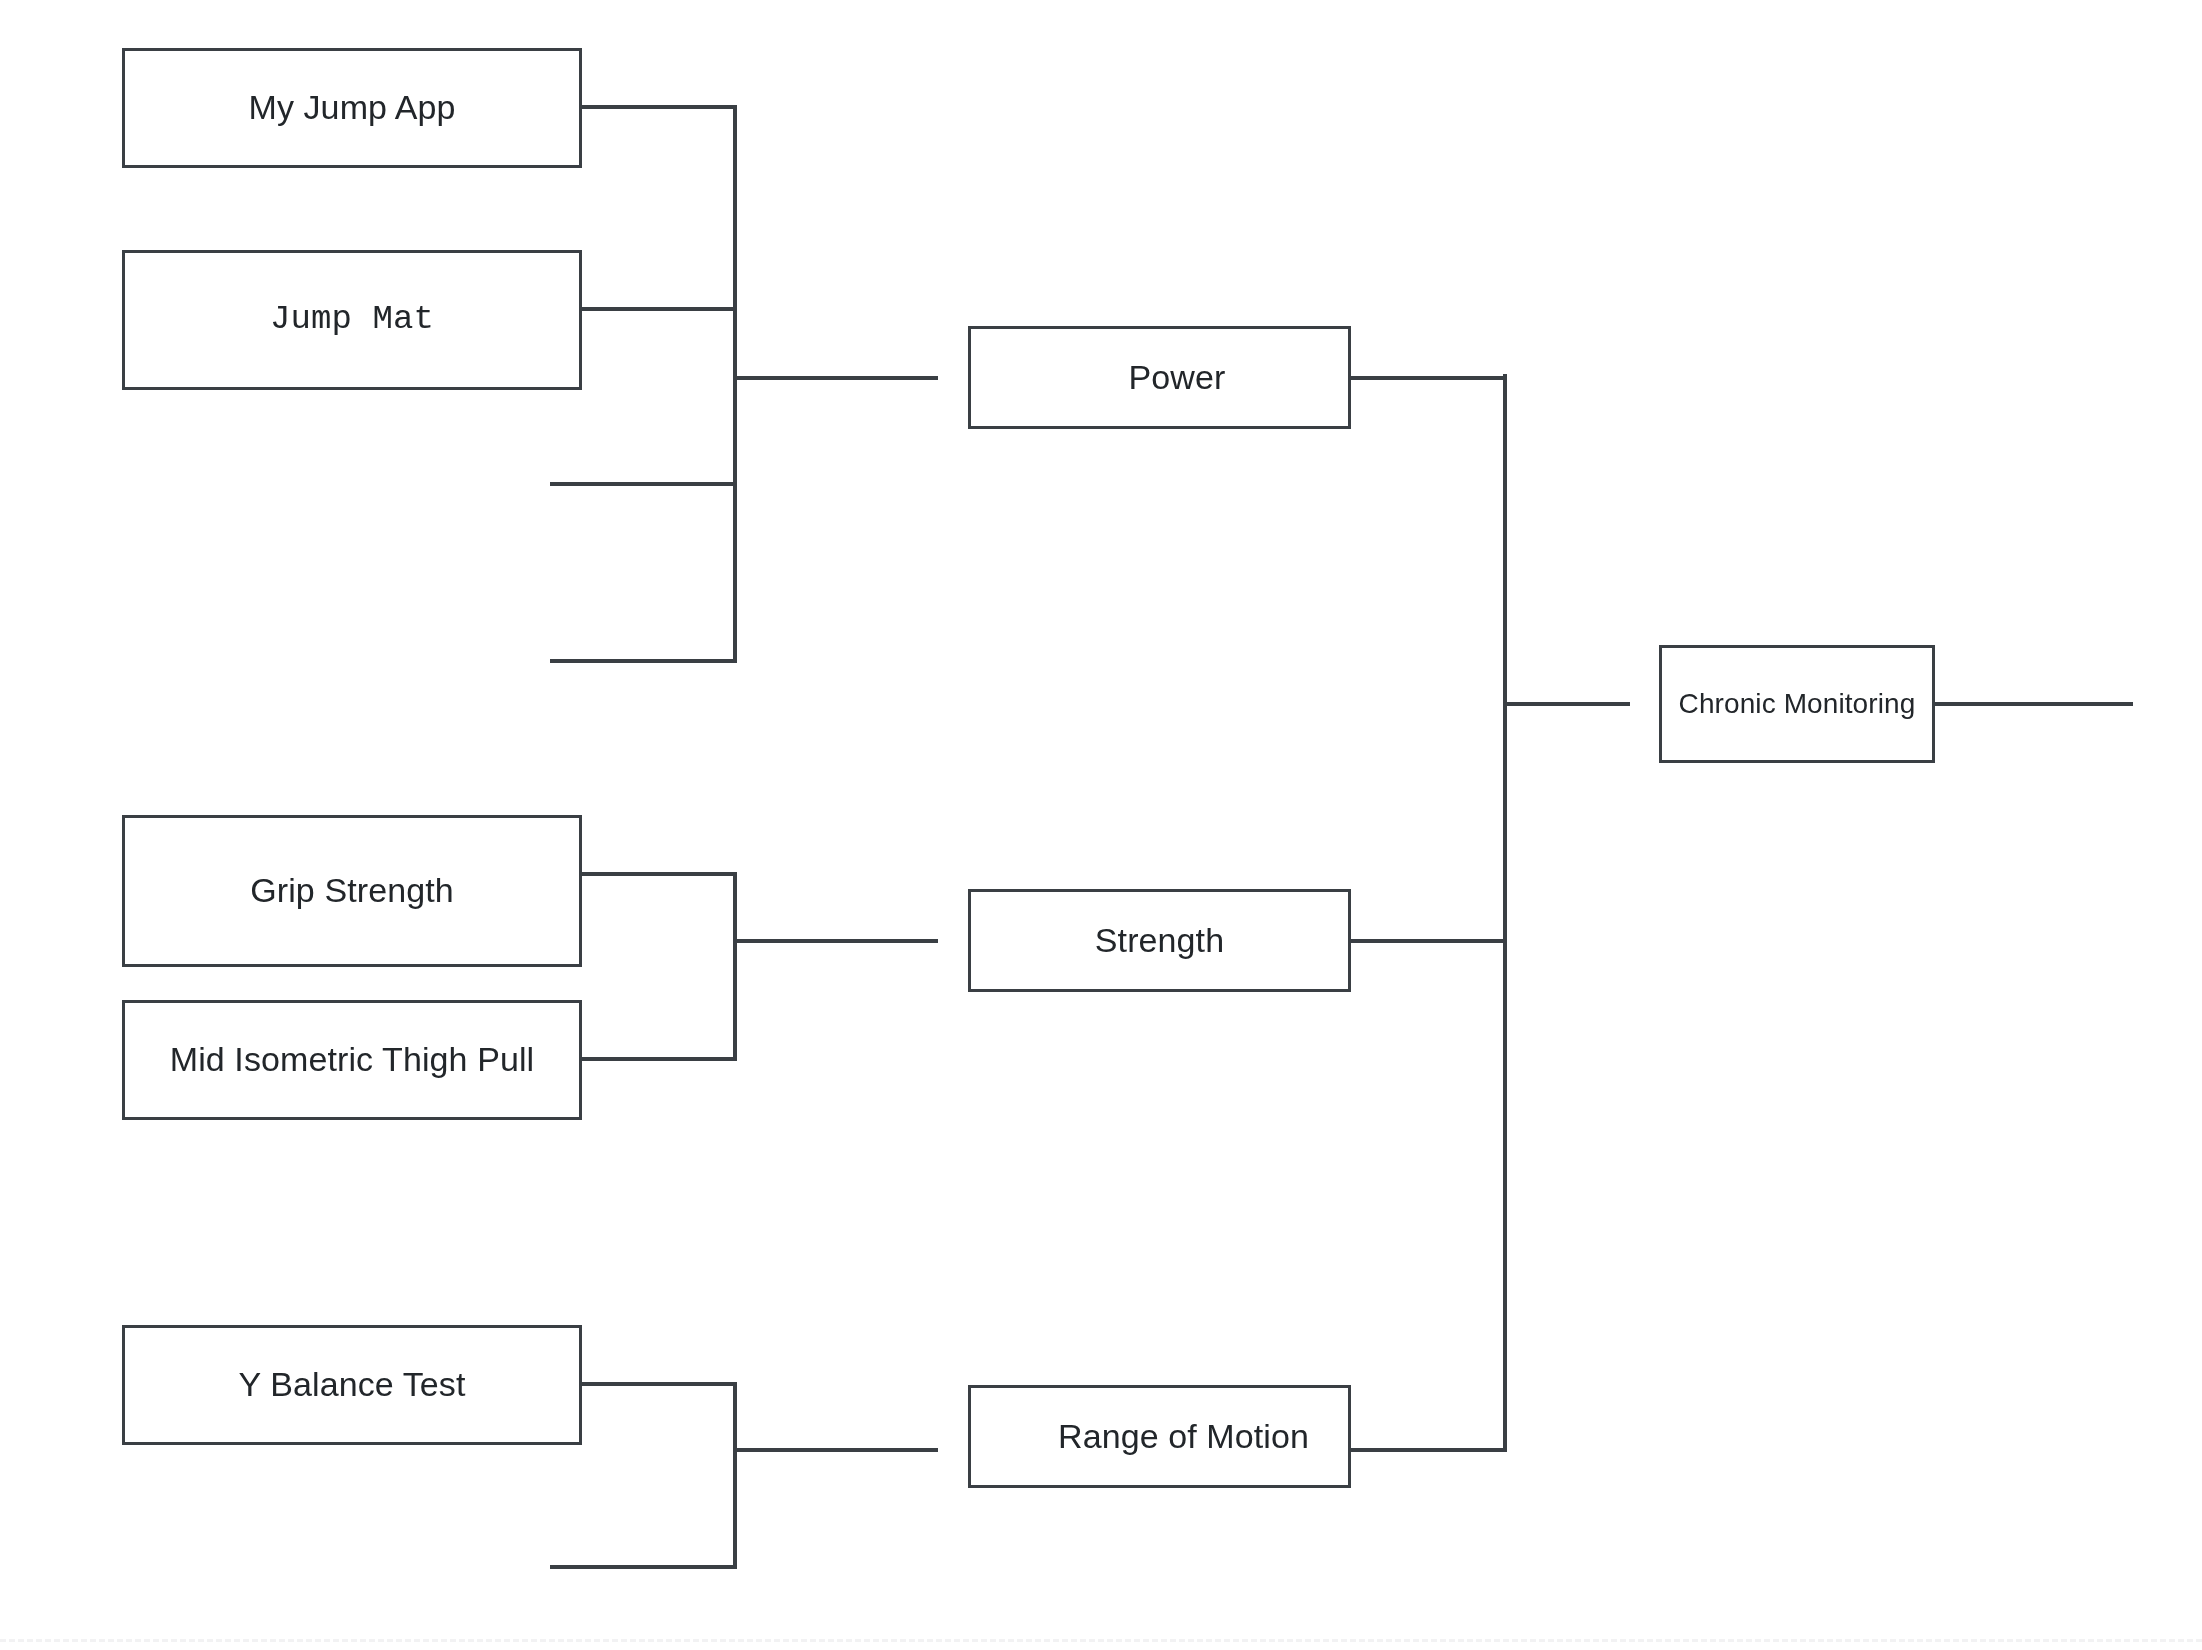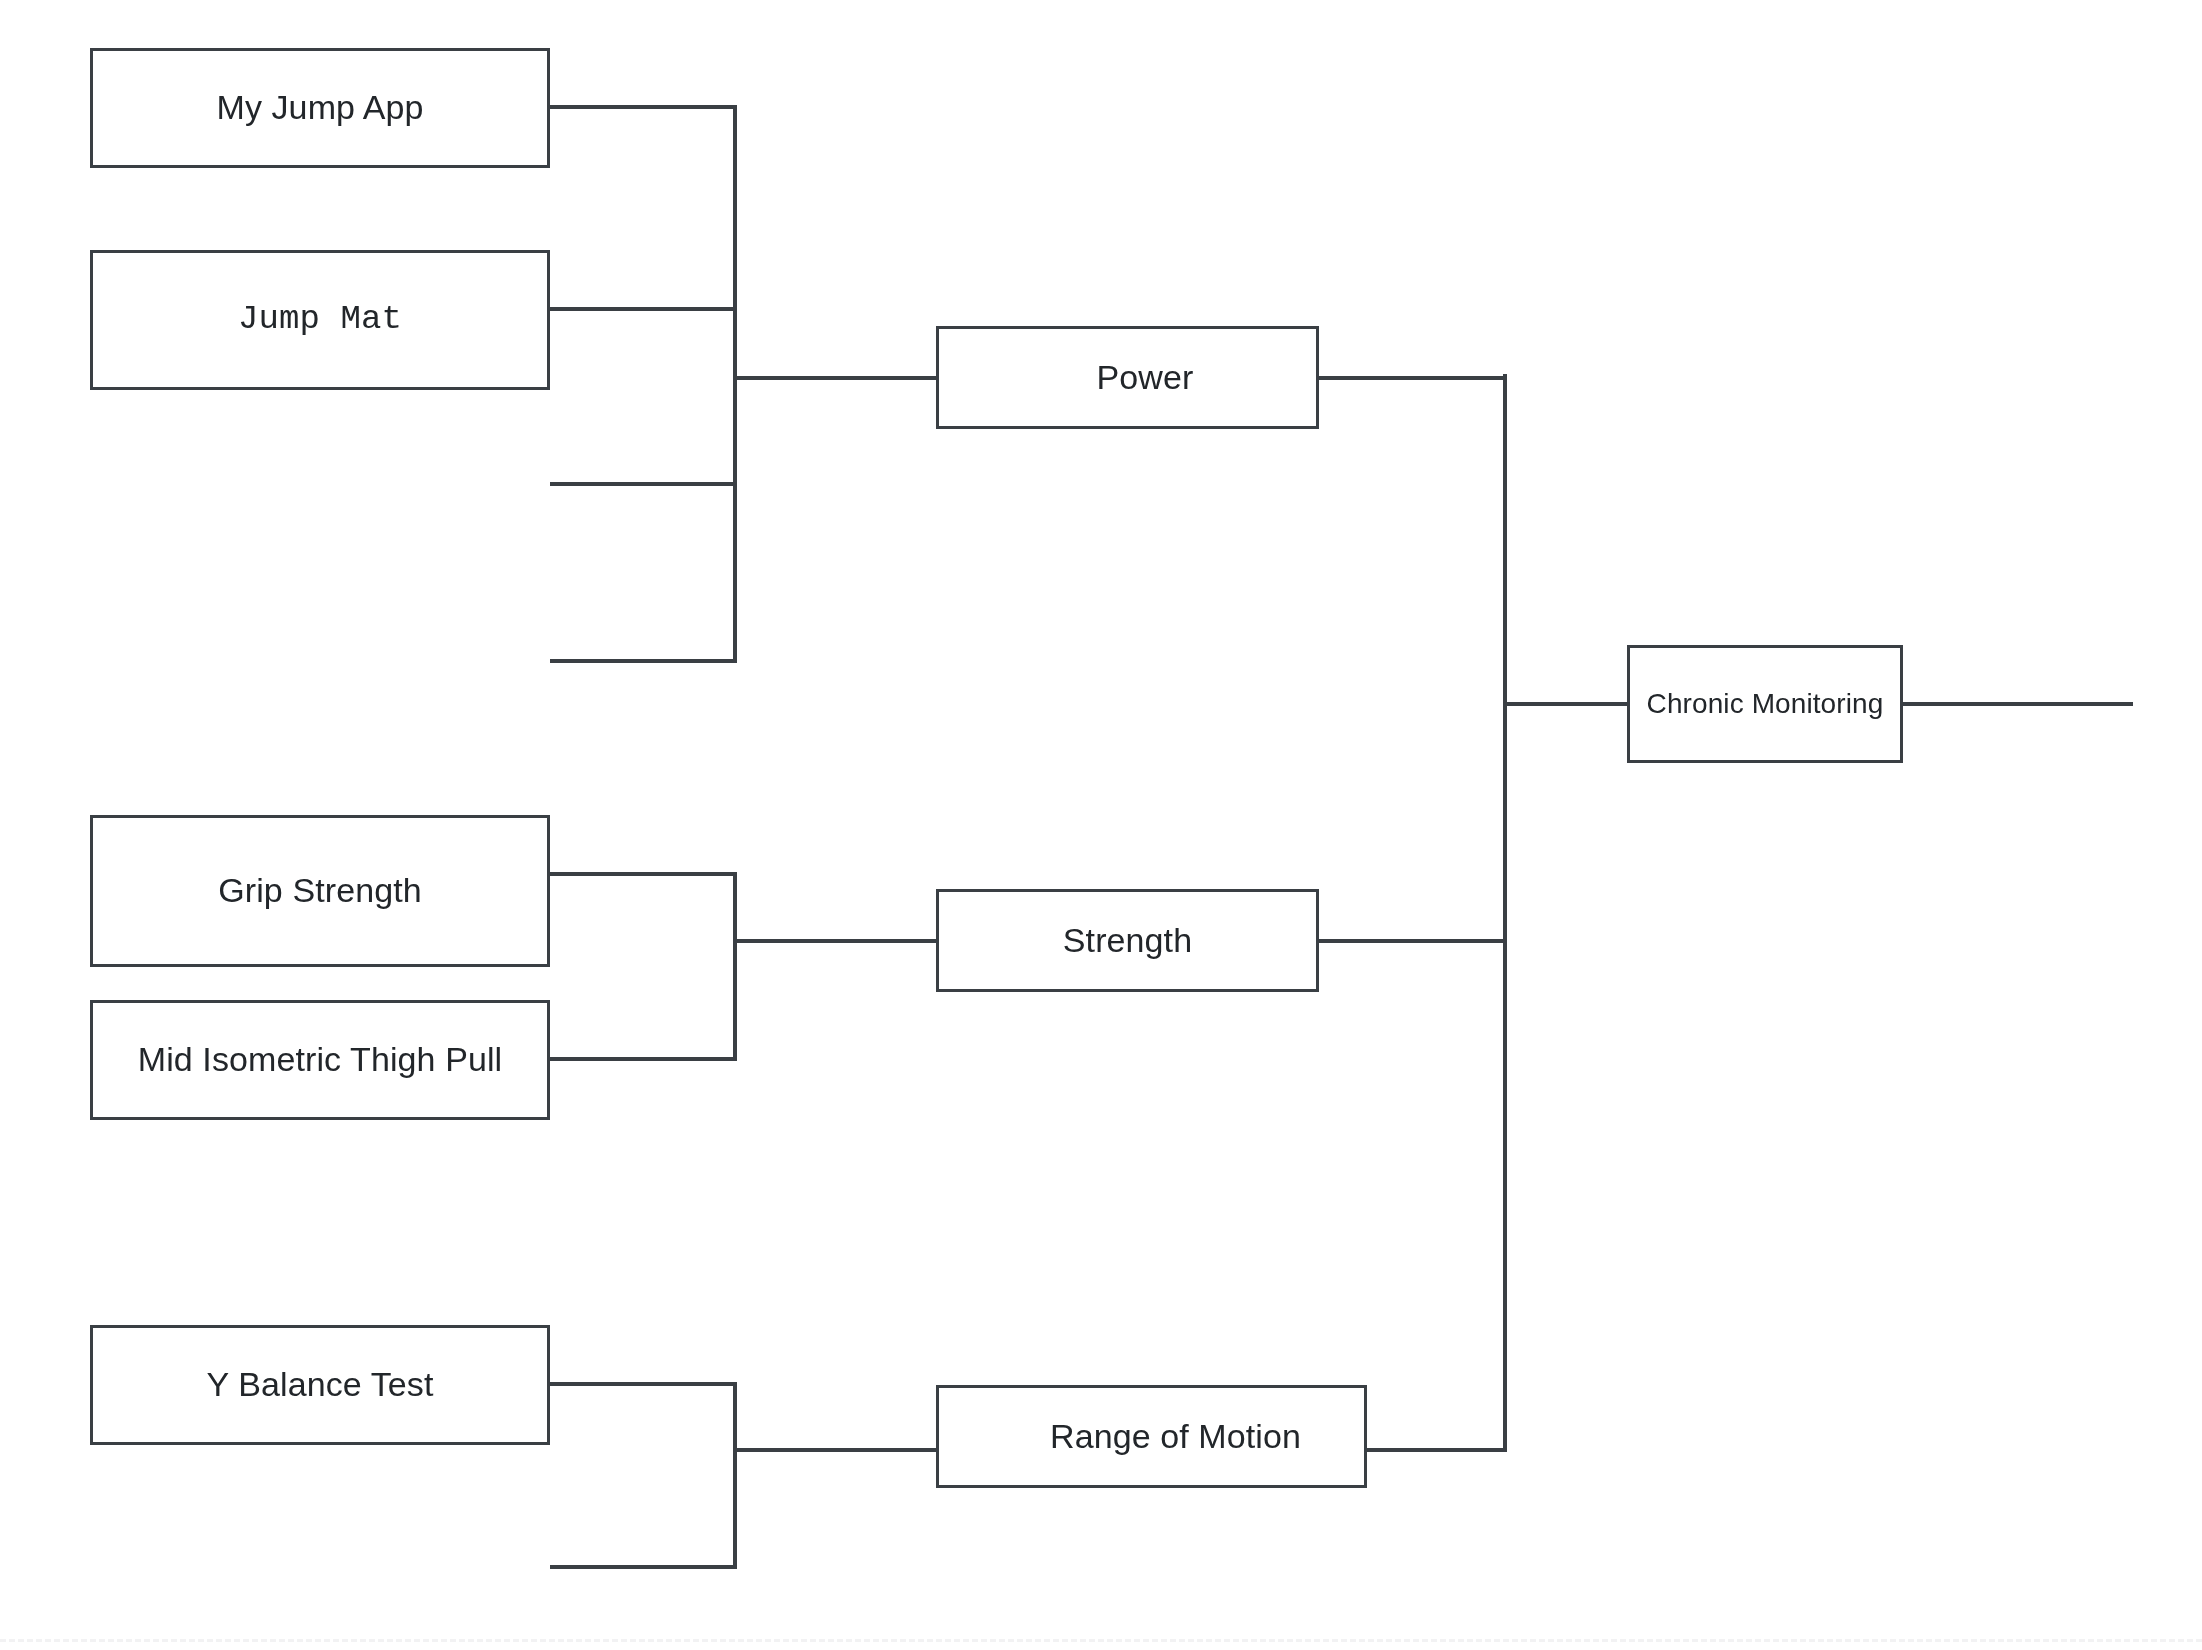--- a/index.html
+++ b/index.html
@@ -27,20 +27,21 @@
     align-items: center;
     justify-content: center;
     color: #22262a;
     font-size: 34px;
     font-weight: 400;
     letter-spacing: 0.1px;
     line-height: 1.1;
     text-align: center;
     white-space: nowrap;
     z-index: 3;
+    margin-left: 32px;
   }
   .node.level-1 { font-size: 34px; }
   .node.level-2 { font-size: 34px; }
   .node.level-3 { font-size: 28px; }
 
   .conn {
     position: absolute;
     background: #3a3f44;
     z-index: 1;
   }
@@ -99,19 +100,19 @@
 
   <div class="node level-1" style="left:90px; top:1000px; width:460px; height:120px;">Mid Isometric Thigh Pull</div>
 
   <div class="node level-1" style="left:90px; top:1325px; width:460px; height:120px;">Y Balance Test</div>
 
 
   <div class="node level-2" style="left:936px; top:326px;  width:383px; height:103px;padding-left:35px;">Power</div>
 
   <div class="node level-2" style="left:936px; top:889px;  width:383px; height:103px;">Strength</div>
 
-  <div class="node level-2" style="left:936px; top:1385px; width:431px; height:103px;padding-left:48px;">Range of Motion</div>
+  <div class="node level-2" style="left:936px; top:1385px; width:383px; height:103px;padding-left:48px;">Range of Motion</div>
 
   <div class="node level-3" style="left:1627px; top:645px; width:276px; height:118px;">Chronic Monitoring</div>
 
   <div class="page-bottom-rule"></div>
 
 </div>
 
 </body></html>

